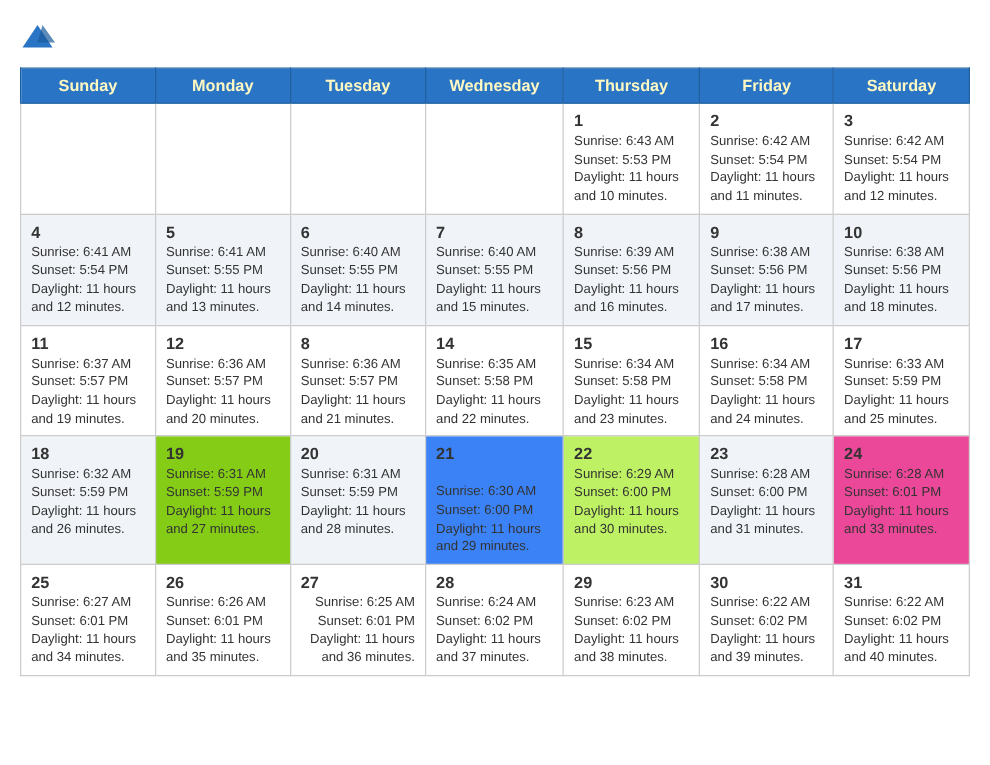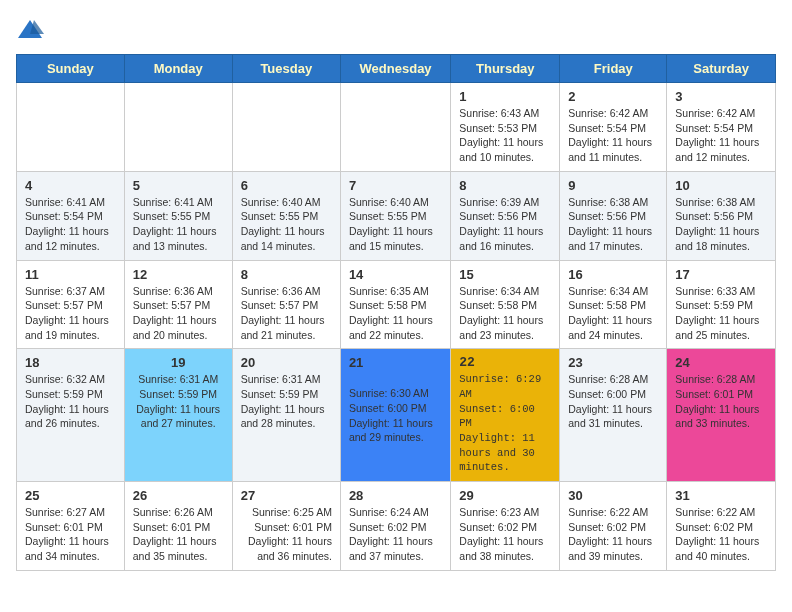--- a/index.html
+++ b/index.html
@@ -239,39 +239,39 @@
 Daylight: 11 hours and 25 minutes.</div>
         </td>
       </tr>
       <tr>
         <td style="background: rgb(240, 244, 248);">
           <span class="day-num">18</span>
           <div class="day-info" style="white-space: pre-line;">Sunrise: 6:32 AM
 Sunset: 5:59 PM
 Daylight: 11 hours and 26 minutes.</div>
         </td>
-        <td style="background: #7dd3fc; text-align: center;">
+        <td style="background: #84cc16;">
           <span class="day-num">19</span>
           <div class="day-info" style="white-space: pre-line;">Sunrise: 6:31 AM
 Sunset: 5:59 PM
 Daylight: 11 hours and 27 minutes.</div>
         </td>
         <td style="background: rgb(240, 244, 248);">
           <span class="day-num">20</span>
           <div class="day-info" style="white-space: pre-line;">Sunrise: 6:31 AM
 Sunset: 5:59 PM
 Daylight: 11 hours and 28 minutes.</div>
         </td>
         <td style="background: #3b82f6;">
           <span class="day-num">21</span>
           <div class="day-info" style="white-space: pre-line; margin-top: 16px;">Sunrise: 6:30 AM
 Sunset: 6:00 PM
 Daylight: 11 hours and 29 minutes.</div>
         </td>
-        <td style="background: #eab308; font-family: Liberation Mono, monospace;">
+        <td style="background: #bef264;">
           <span class="day-num">22</span>
           <div class="day-info" style="white-space: pre-line;">Sunrise: 6:29 AM
 Sunset: 6:00 PM
 Daylight: 11 hours and 30 minutes.</div>
         </td>
         <td style="background: rgb(240, 244, 248);">
           <span class="day-num">23</span>
           <div class="day-info" style="white-space: pre-line;">Sunrise: 6:28 AM
 Sunset: 6:00 PM
 Daylight: 11 hours and 31 minutes.</div>

